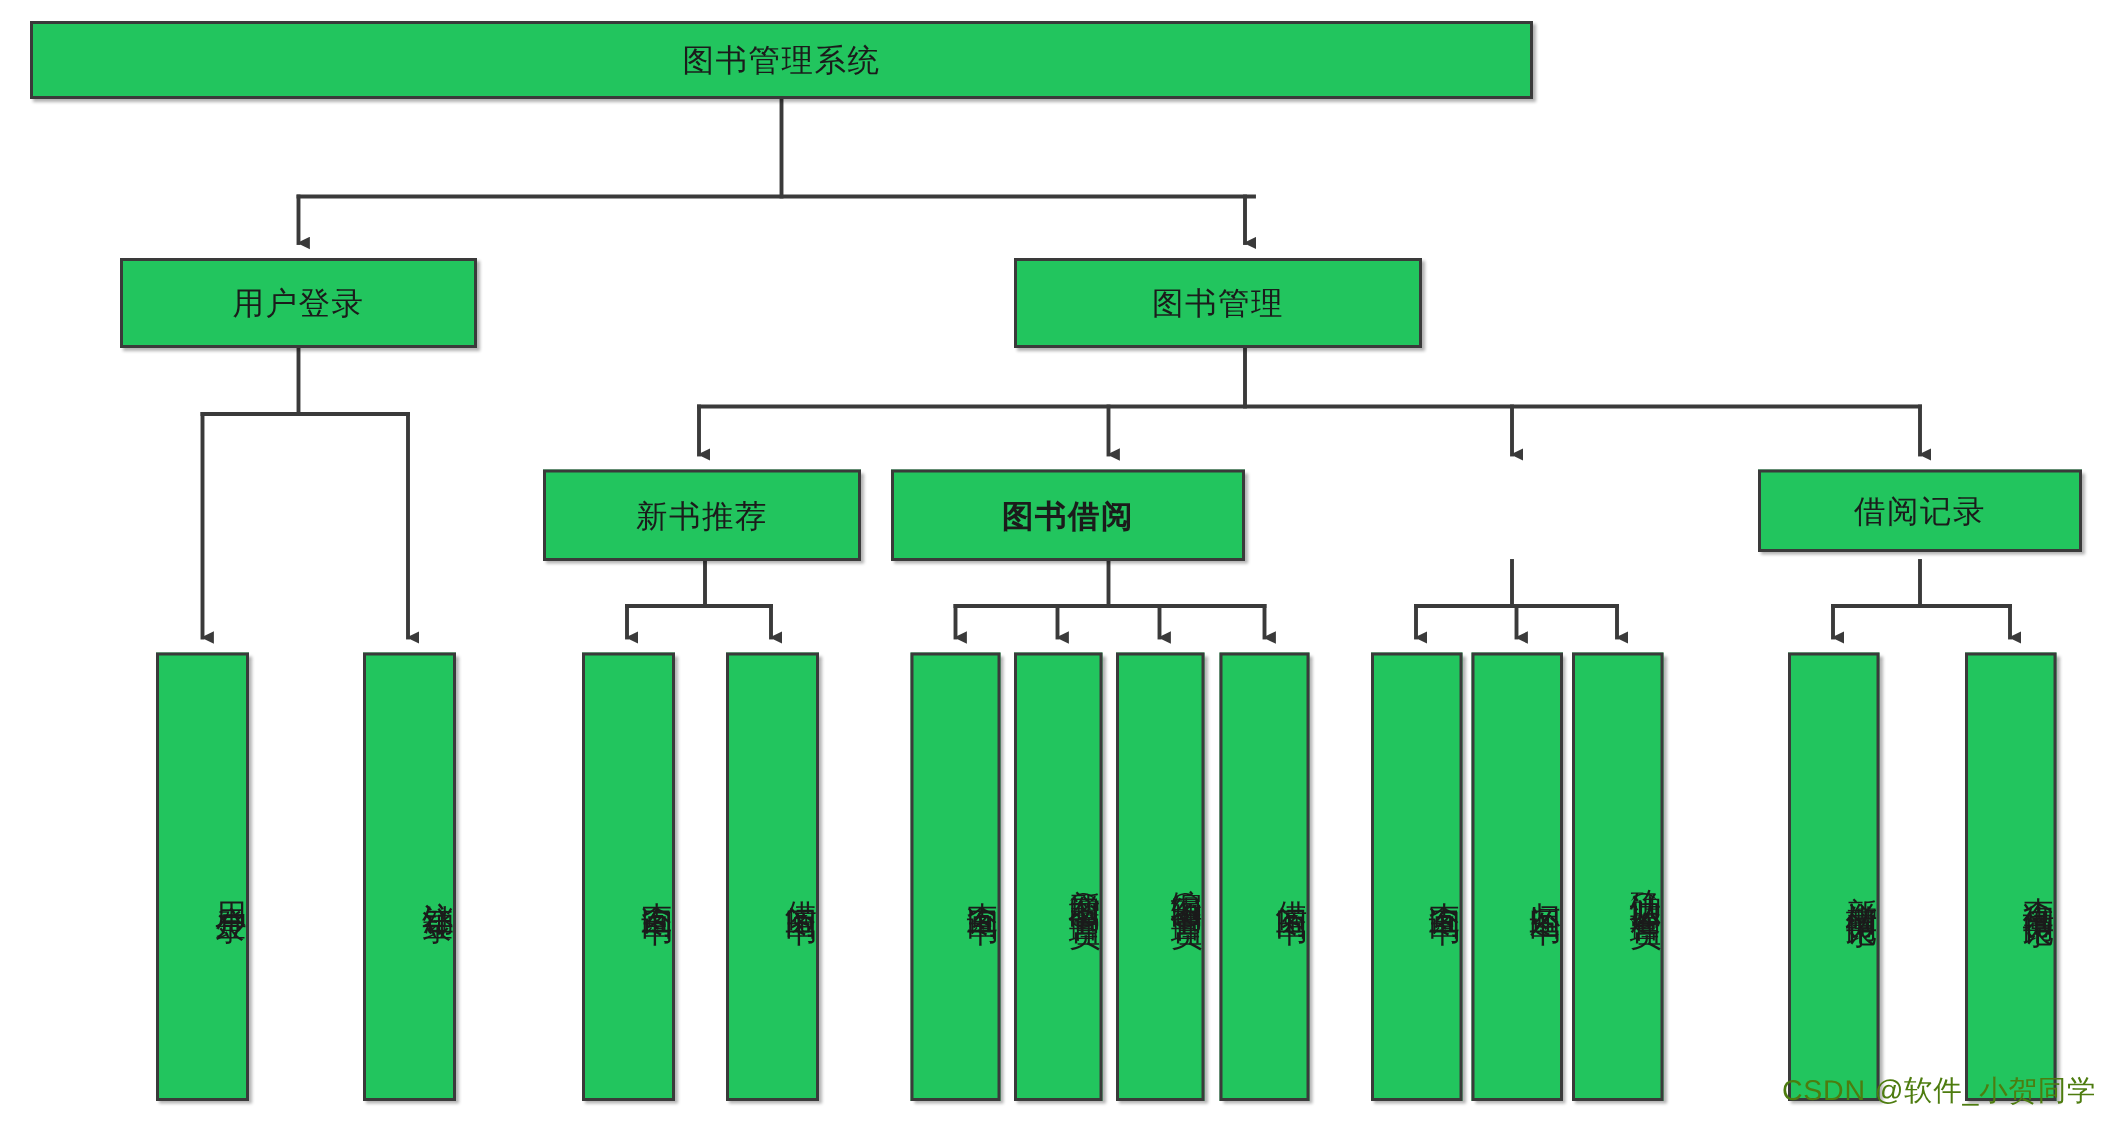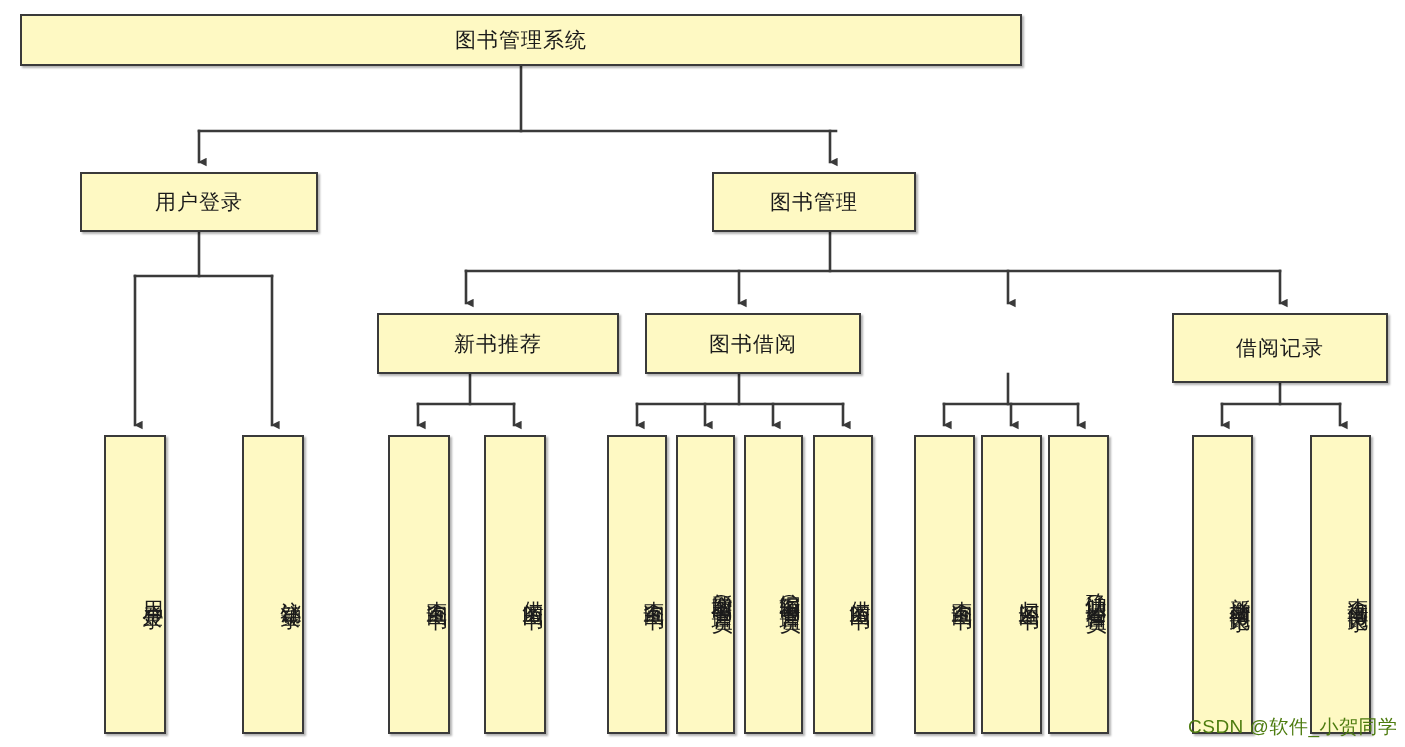--- a/index.html
+++ b/index.html
@@ -10,21 +10,21 @@
     font-family: "Liberation Sans", "DejaVu Sans", sans-serif;
     overflow: hidden;
     position: relative;
   }
   #canvas { position: absolute; inset: 0; width:1405px; height:747px; }
 
   svg.edges { position:absolute; left:0; top:0; width:1405px; height:747px; pointer-events:none; }
 
   .node {
     position: absolute;
-    background: #fef9c3;
+    background: #22c55e;
     border: 2px solid #3a3a3a;
     box-shadow: 2px 2px 2px rgba(0,0,0,0.30);
     display: flex;
     align-items: center;
     justify-content: center;
     color: #1b1b1b;
   }
   .node.horiz {
     font-size: 21px;
     letter-spacing: 1px;
@@ -108,31 +108,31 @@
     </g>
   </svg>
 
   <div class="node horiz" style="left:20px; top:14px; width:1002px; height:52px;">
     <span>图书管理系统</span>
   </div>
 
   <div class="node horiz" style="left:80px; top:172px; width:238px; height:60px;">
     <span>用户登录</span>
   </div>
-  <div class="node horiz" style="left:712px; top:172px; width:204px; height:60px;justify-content:center;">
+  <div class="node horiz" style="left:676px; top:172px; width:272px; height:60px;justify-content:center;">
     <span>图书管理</span>
   </div>
 
-  <div class="node horiz" style="left:377px; top:313px; width:242px; height:61px;">
+  <div class="node horiz" style="left:362px; top:313px; width:212px; height:61px;">
     <span>新书推荐</span>
   </div>
-  <div class="node horiz" style="left:645px; top:313px; width:216px; height:61px;">
+  <div class="node horiz" style="left:594px; top:313px; width:236px; height:61px;font-weight:bold;">
     <span>图书借阅</span>
   </div>
-  <div class="node horiz" style="left:1172px; top:313px; width:216px; height:70px;">
+  <div class="node horiz" style="left:1172px; top:313px; width:216px; height:55px;">
     <span>借阅记录</span>
   </div>
 
   <div class="node vert" style="left:104px; top:435px; width:62px; height:299px;">
     <span class="vtext">用户登录</span>
   </div>
   <div class="node vert" style="left:242px; top:435px; width:62px; height:299px;">
     <span class="vtext">注销登录</span>
   </div>
 

